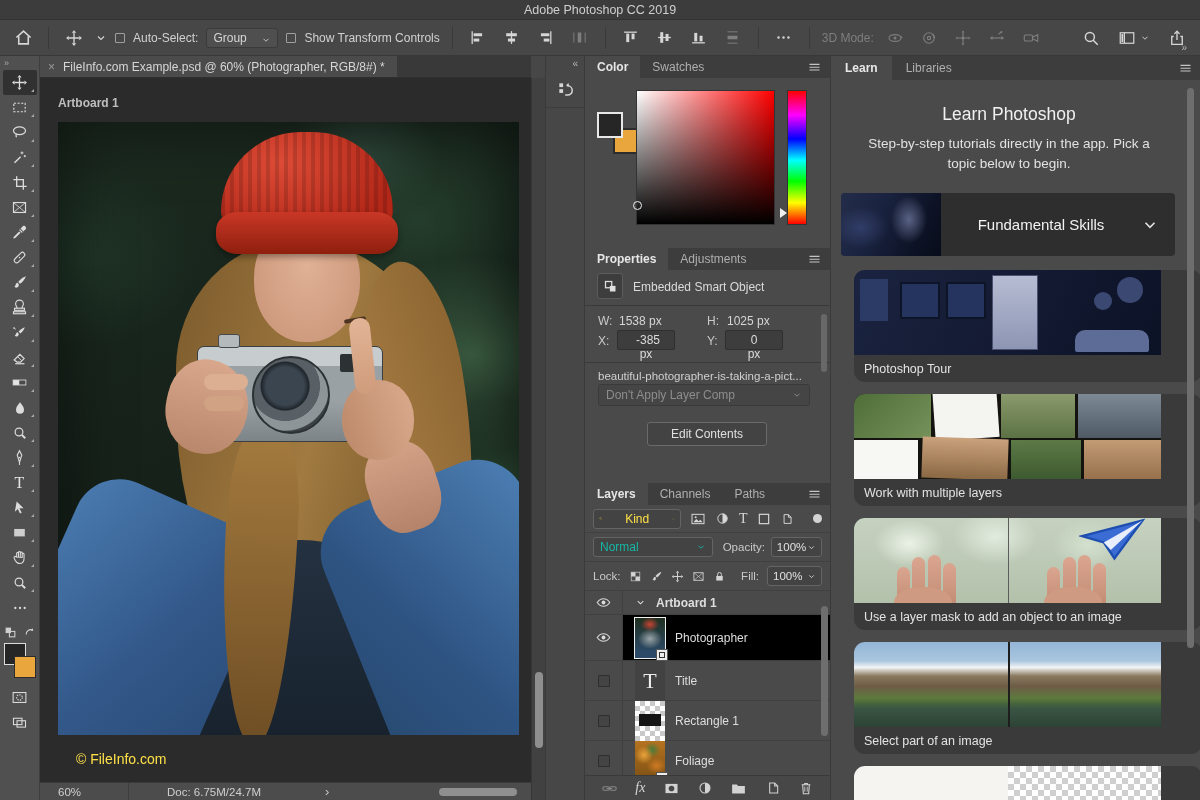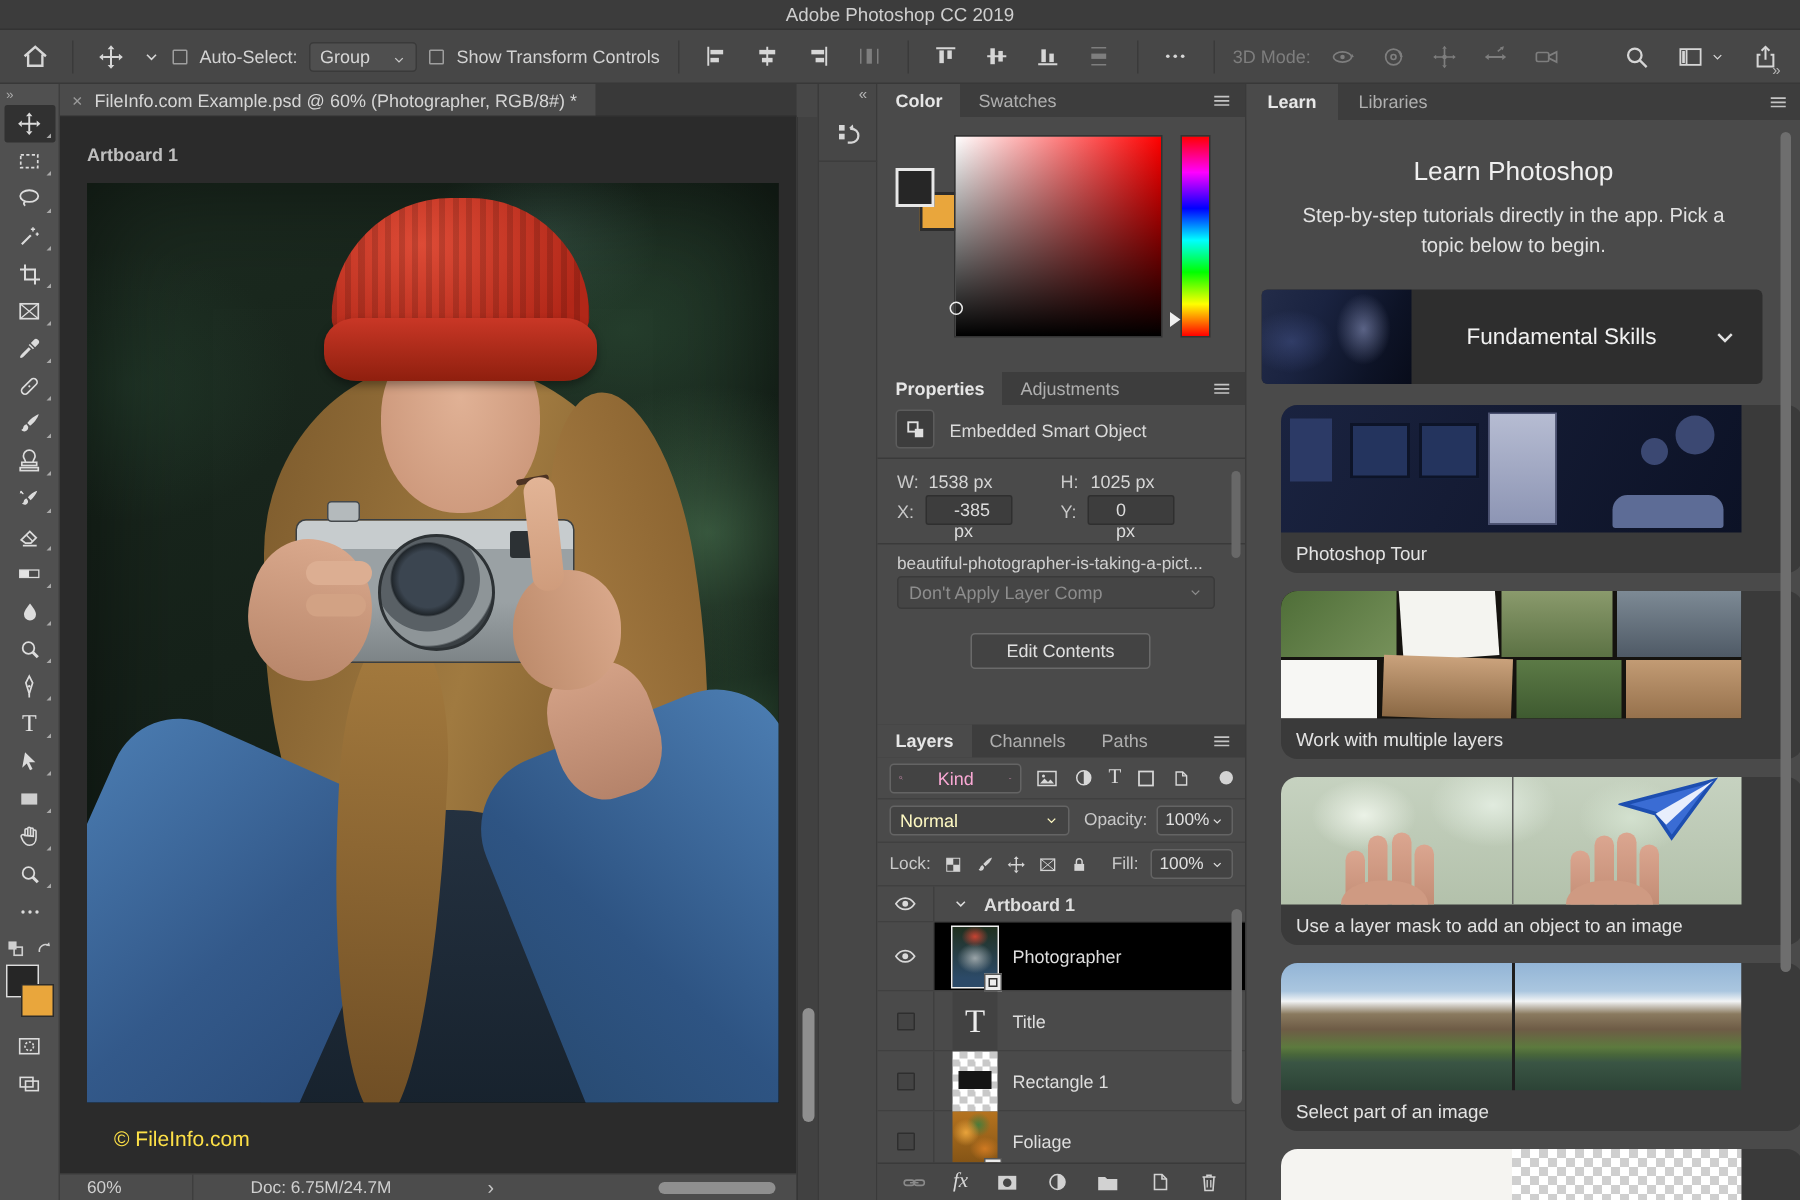--- a/index.html
+++ b/index.html
@@ -107,33 +107,33 @@
   .hue-arrow { position:absolute; left:-8px; bottom:6px; width:0; height:0; border-top:5px solid transparent; border-bottom:5px solid transparent; border-left:7px solid #f0f0f0; }
   .cswatch-fg { position:absolute; left:12px; top:34px; width:26px; height:26px; background:#262626; border:2px solid #e8e8e8; z-index:2; }
   .cswatch-bg { position:absolute; left:28px; top:50px; width:26px; height:26px; background:#e9a63c; border:2px solid #2c2c2c; }
 
   .props-body { position:absolute; left:0; top:214px; width:245px; height:213px; }
   .so-chip { position:absolute; left:12px; top:3px; width:26px; height:26px; background:#3d3d3d; border:1px solid #5c5c5c; border-radius:3px; display:flex; align-items:center; justify-content:center; color:#dfdfdf; }
   .so-label { position:absolute; left:48px; top:10px; font-size:12px; color:#dadada; }
   .pdiv { position:absolute; left:0; width:245px; height:1px; background:#3a3a3a; }
   .plabel { position:absolute; font-size:12px; color:#c9c9c9; }
   .pvalue { position:absolute; font-size:12px; color:#d6d6d6; }
-  .pinput { position:absolute; width:58px; height:20px; background:#3d3d3d; border:1px solid #2f2f2f; border-radius:2px; padding:2px 18px; font-size:12px; color:#dcdcdc; }
+  .pinput { position:absolute; width:58px; height:20px; background:#3d3d3d; border:1px solid #2f2f2f; border-radius:2px; padding:2px 18px; font-size:12px; color:#dcdcdc;text-align:center; }
   .pfile { position:absolute; left:13px; top:100px; width:214px; font-size:11.5px; color:#cfcfcf; white-space:nowrap; overflow:hidden; }
   .psel { position:absolute; left:13px; top:114px; width:212px; height:22px; background:#454545; border:1px solid #3a3a3a; border-radius:3px; color:#8d8d8d; display:flex; align-items:center; justify-content:space-between; padding:0 7px; font-size:12px; }
   .pbtn { position:absolute; left:62px; top:152px; width:120px; height:24px; background:#434343; border:1px solid #6a6a6a; border-radius:3px; color:#e0e0e0; display:flex; align-items:center; justify-content:center; font-size:12px; }
   .pscroll { position:absolute; right:3px; top:44px; width:6px; height:58px; border-radius:3px; background:#686868; }
 
   .lay-filter { position:absolute; left:0; top:449px; width:245px; height:28px; display:flex; align-items:center; gap:9px; padding:0 8px; border-bottom:1px solid #404040; }
-  .kind { display:flex; align-items:center; gap:23px; width:88px; height:20px; background:#434343; border:1px solid #646464; border-radius:3px; padding:0 5px; font-size:12px; color:#f9a8d4; }
+  .kind { display:flex; align-items:center; gap:23px; width:88px; height:20px; background:#434343; border:1px solid #646464; border-radius:3px; padding:0 5px; font-size:12px; color:#fde047; }
   .kind .chev { margin-left:auto; }
   .fico { color:#d8d8d8; }
   .ftoggle { margin-left:auto; width:9px; height:9px; border-radius:50%; background:#d3d3d3; }
   .lay-blend { position:absolute; left:0; top:477px; width:245px; height:29px; display:flex; align-items:center; padding:0 8px; gap:6px; border-bottom:1px solid #404040; }
-  .blendsel { width:130px; height:20px; background:#434343; border:1px solid #646464; border-radius:3px; display:flex; align-items:center; justify-content:space-between; padding:0 6px; font-size:12px; color:#fef9c3;gap:44px; }
+  .blendsel { width:130px; height:20px; background:#434343; border:1px solid #646464; border-radius:3px; display:flex; align-items:center; justify-content:space-between; padding:0 6px; font-size:12px; color:#14b8a6;gap:44px; }
   .opbox { width:55px; height:20px; background:#434343; border:1px solid #646464; border-radius:3px; display:flex; align-items:center; justify-content:space-between; padding:0 5px; font-size:11.5px; color:#e0e0e0; }
   .smalllabel { font-size:11.5px; color:#c9c9c9; }
   .lay-lock { position:absolute; left:0; top:506px; width:245px; height:29px; display:flex; align-items:center; padding:0 8px; gap:8px; border-bottom:1px solid #404040; color:#d4d4d4; }
   .lay-list { position:absolute; left:0; top:535px; width:245px; height:184px; overflow:hidden; }
   .lrow { display:flex; align-items:stretch; border-bottom:1px solid #404040; background:#4a4a4a; }
   .lviz { width:38px; border-right:1px solid #3f3f3f; display:flex; align-items:center; justify-content:center; color:#d9d9d9; flex:none; }
   .lbody { flex:1; display:flex; align-items:center; gap:10px; padding-left:12px; font-size:12px; color:#dedede; }
   .lrow.selected .lbody { background:#000000; }
   .vizbox { width:12px; height:12px; border:1px solid #2e2e2e; background:#444; border-radius:1px; }
   .lthumb { position:relative; width:30px; height:40px; flex:none; }

